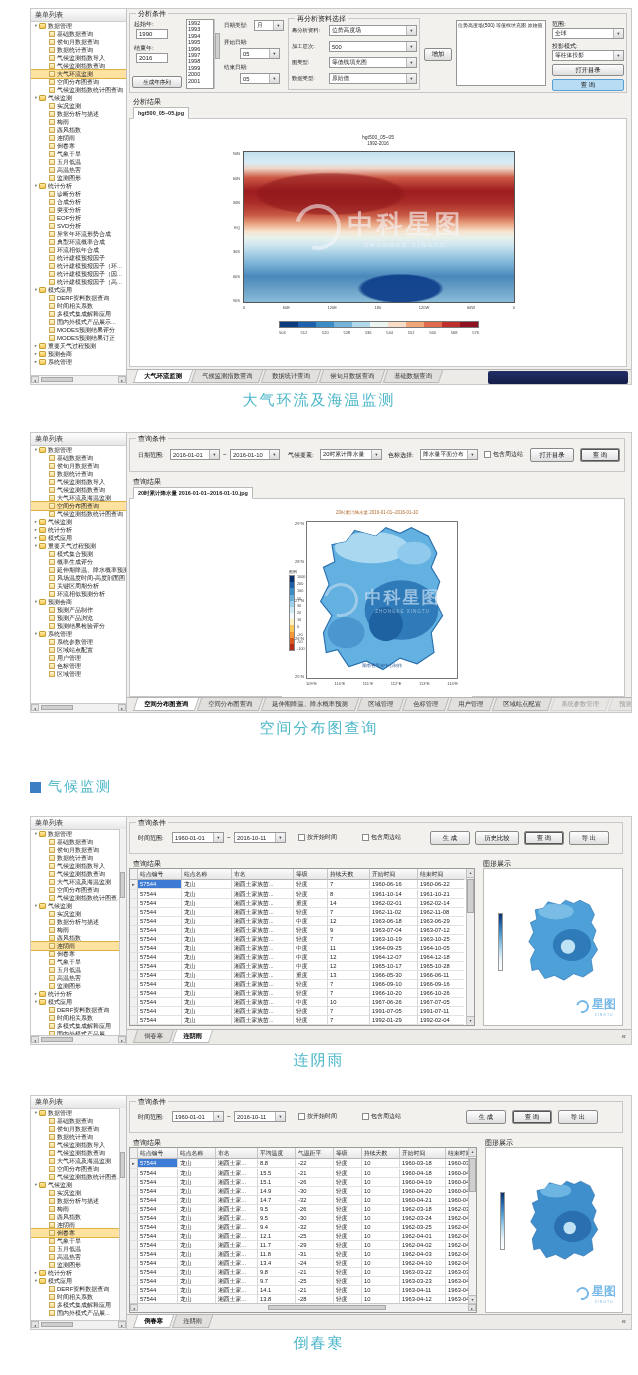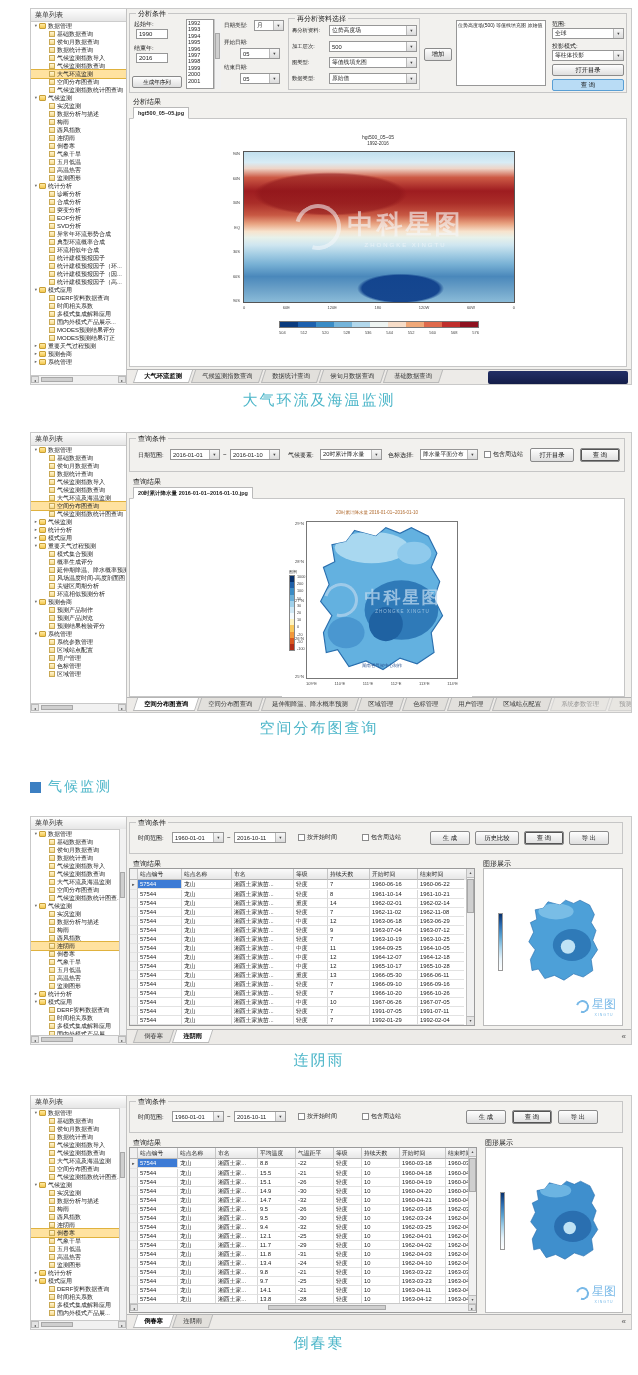--- a/index.html
+++ b/index.html
@@ -102,21 +102,21 @@
   .wmA .circ{width:46px;height:46px;border-width:4px;border-color:rgba(245,248,251,.9);}
   .wmA .cn{font-size:26px;font-weight:bold;letter-spacing:3px;}
   .wmA .en{font-size:6px;letter-spacing:2px;}
   .wmB{left:24px;top:14px;width:152px;height:158px;opacity:.75;color:#bcd8ee;}
   .wmB .circ{width:34px;height:34px;border-width:3px;border-color:rgba(188,216,238,.9);}
   .wmB .cn{font-size:17px;font-weight:bold;letter-spacing:2px;}
   .wmB .en{font-size:4.5px;letter-spacing:1px;}
   .wm-s{position:absolute;right:6px;bottom:8px;display:flex;align-items:center;gap:3px;opacity:.8;color:#58a8e2;pointer-events:none;}
   .wm-s .circ{width:13px;height:13px;border:2px solid #58a8e2;border-left-color:transparent;border-radius:50%;transform:rotate(-30deg);box-sizing:border-box;flex:none;}
   .wm-s .col{display:flex;flex-direction:column;align-items:center;}
-  .wm-s .cn{font-size:12px;font-weight:normal;}
+  .wm-s .cn{font-size:12px;font-weight:bold;}
   .wm-s .en{font-size:3.5px;letter-spacing:1px;}
 
   
   .mapB{position:relative;width:190px;height:196px;background:#fff;margin-top:8px;flex:none;}
   .mapB .tB{position:absolute;top:3px;left:0;right:0;text-align:center;font-size:4.5px;color:#b06a2e;}
   .plotB{position:absolute;left:24px;top:14px;width:152px;height:158px;border:1px solid #777;box-sizing:border-box;background:#fff;}
   .latB{position:absolute;left:6px;top:14px;width:16px;height:158px;display:flex;flex-direction:column;justify-content:space-between;align-items:flex-end;}
   .lonB{position:absolute;left:24px;top:174px;width:152px;display:flex;justify-content:space-between;}
   .legB-label{position:absolute;left:7px;top:62px;font-size:4px;color:#333;}
   .legbarB{position:absolute;left:7px;top:68px;width:6px;height:76px;display:flex;flex-direction:column;border:1px solid #888;box-sizing:border-box;}

